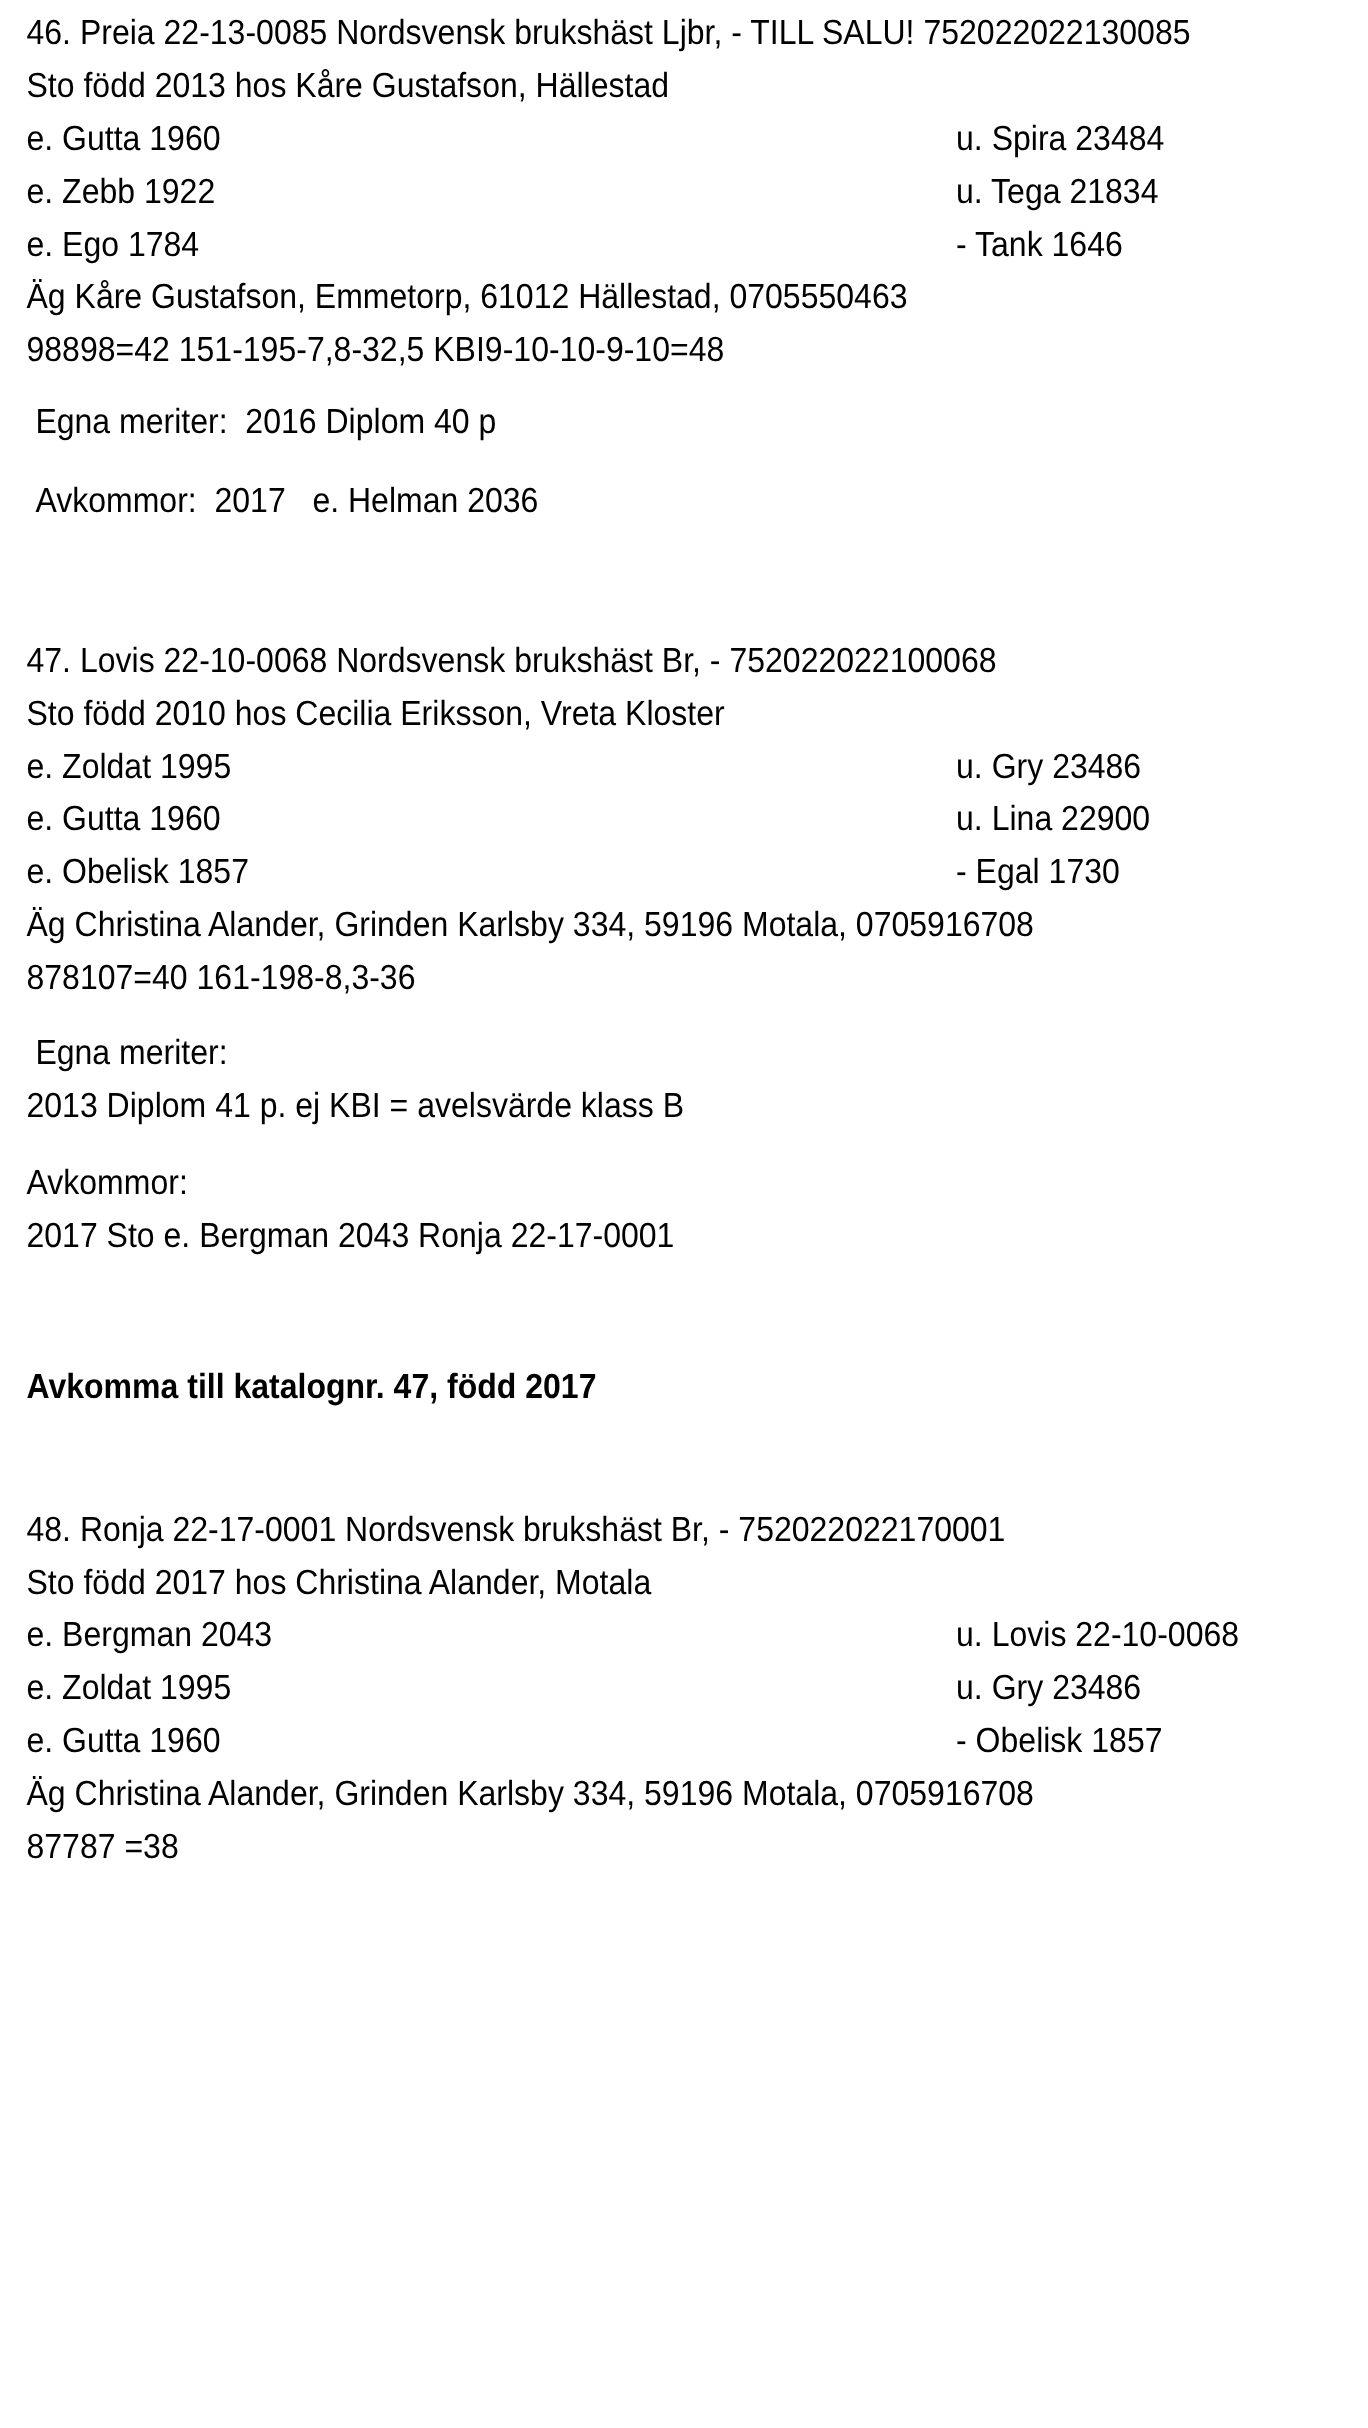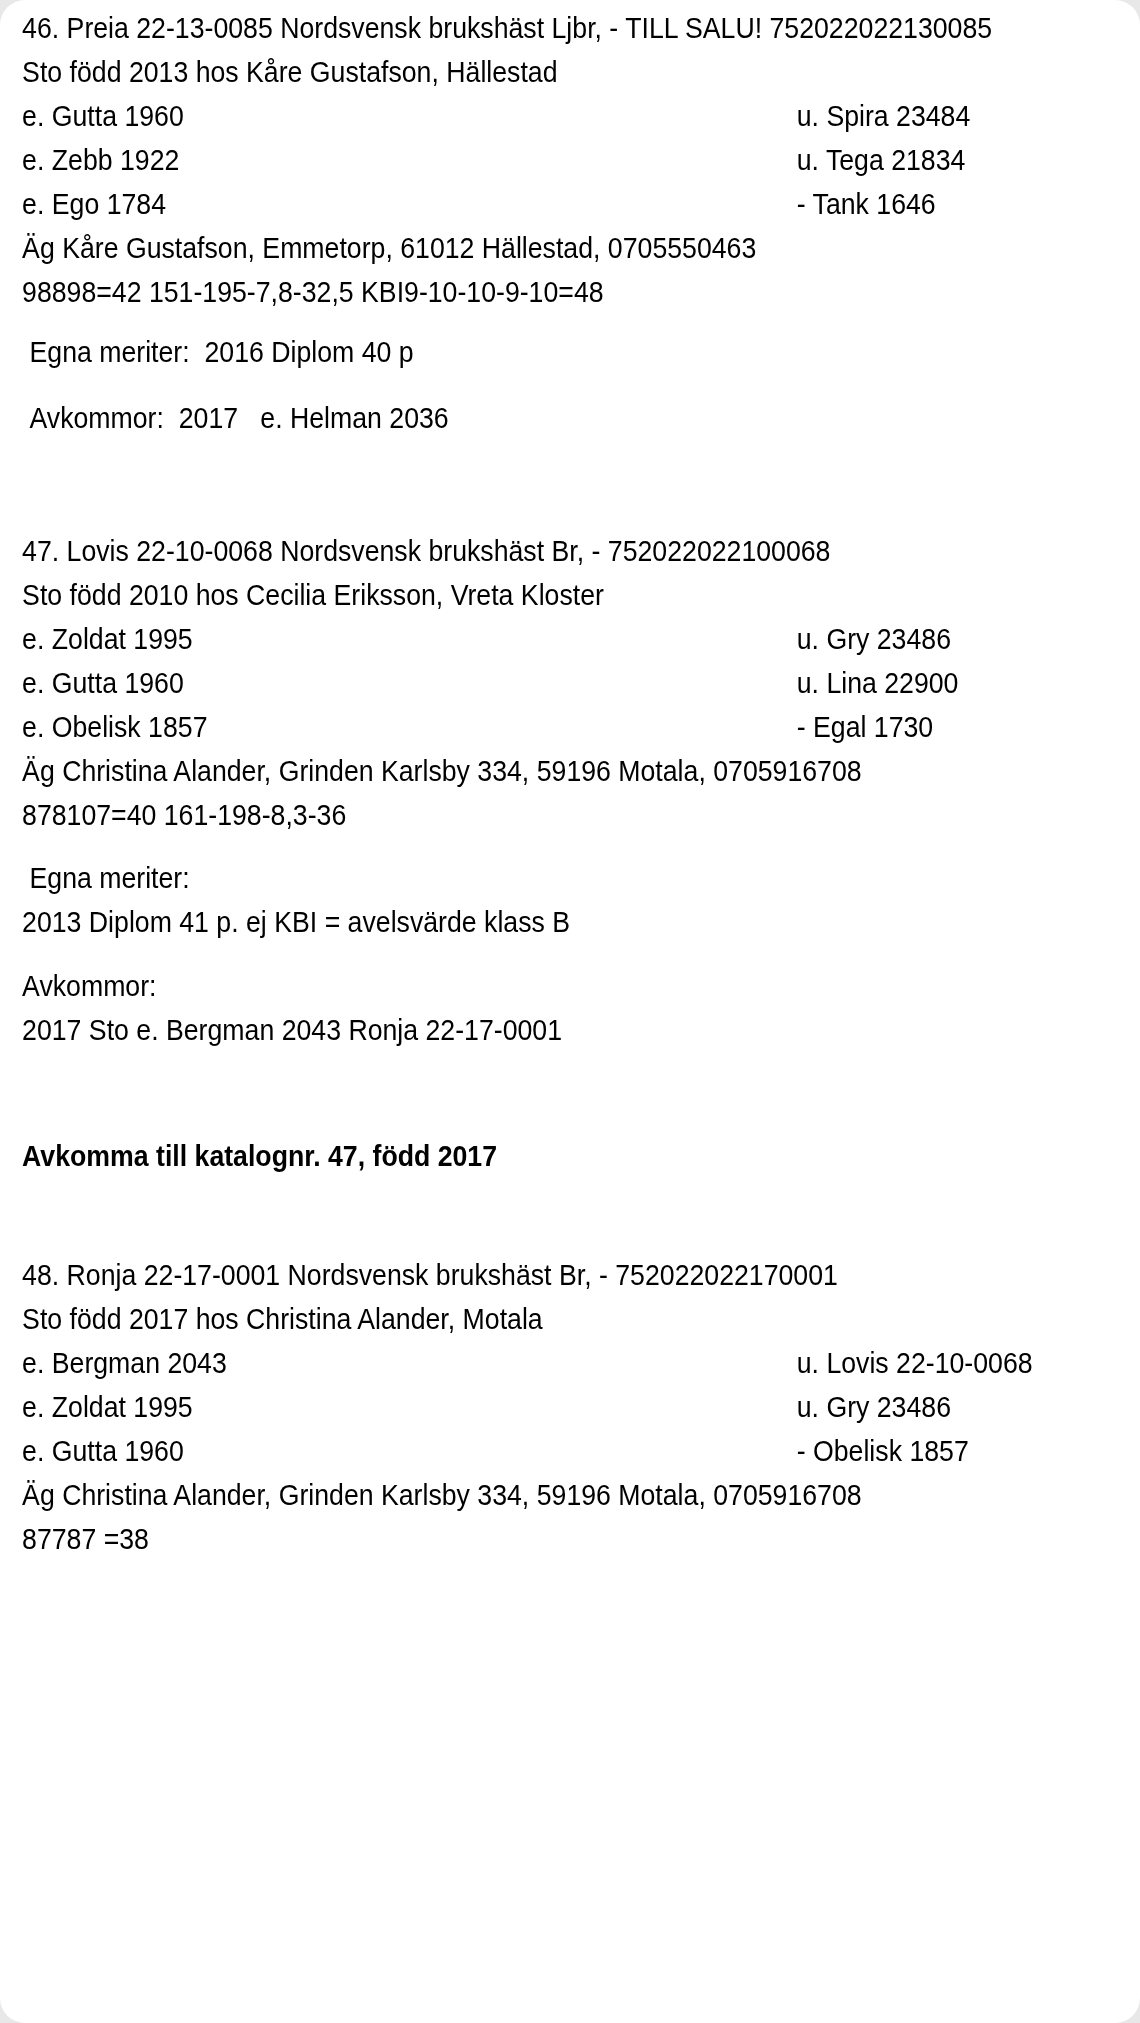--- a/index.html
+++ b/index.html
@@ -1,18 +1,18 @@
 <!DOCTYPE html>
 <html><head>
 <meta charset="utf-8">
 <style>
   html,body{margin:0;padding:0;background:#e8e8e8;}
   .viewport{
     width:1140px;height:2023px;background:#ffffff;overflow:hidden;
-    position:relative;margin:0 auto;border-radius:25px;
+    position:relative;margin:0 auto;
   }
   .doc{
     position:absolute;top:0;left:0;width:1239px;
     transform:scaleX(0.92);transform-origin:top left;
     box-sizing:border-box;padding:6px 0 0 24px;
     font-family:"Liberation Sans", sans-serif;
     font-size:29px;line-height:44px;color:#000000;
     font-stretch:condensed;
   }
   .line{position:relative;min-height:44px;white-space:pre-wrap;}

